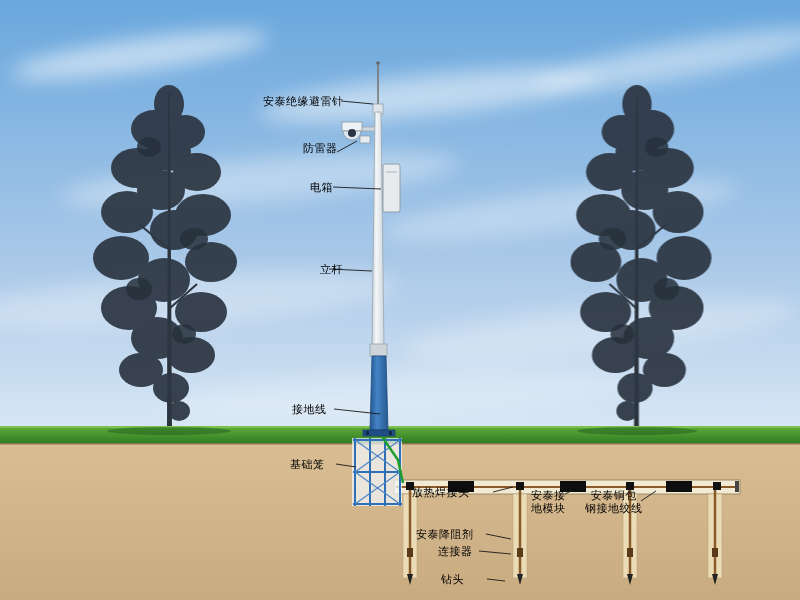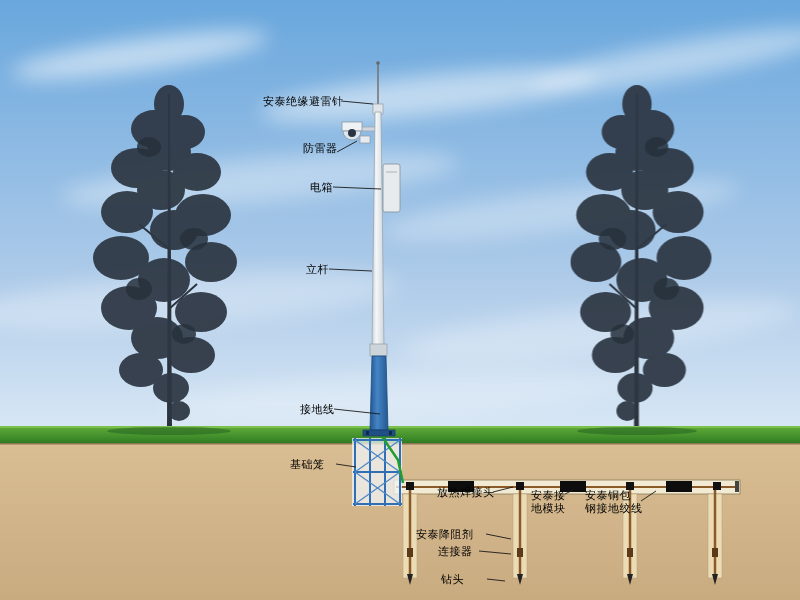--- a/index.html
+++ b/index.html
@@ -1,21 +1,21 @@
 <!DOCTYPE html>
 <html><head>
 <meta charset="utf-8">
 <style>
   html,body{margin:0;padding:0;background:#333;}
   .scene{position:relative;width:800px;height:600px;overflow:hidden;
          font-family:"DejaVu Sans",sans-serif;background:#a21caf;}
   svg.art{position:absolute;left:0;top:0;}
   .lbl{position:absolute;font-size:11px;line-height:13px;color:#000;
        white-space:nowrap;letter-spacing:.5px;}
-  .lbl .row{display:block;}
+  .lbl .row{display:block;text-align:center;}
 </style>
 </head>
 <body>
 
 <div class="scene">
 
 <svg class="art" width="800" height="600" viewBox="0 0 800 600">
   <defs>
     <linearGradient id="skyG" x1="0" y1="0" x2="0" y2="1">
       <stop offset="0" stop-color="#69a7dd"></stop>
@@ -213,24 +213,24 @@
     <line x1="641" y1="501" x2="656" y2="491"></line>
     <line x1="486" y1="534" x2="511" y2="539"></line>
     <line x1="479" y1="551" x2="511" y2="554"></line>
     <line x1="487" y1="579" x2="505" y2="581"></line>
   </g>
 </svg>
 
 <div class="lbl" style="left:263px;top:95px">安泰绝缘避雷针</div>
 <div class="lbl" style="left:303px;top:142px">防雷器</div>
 <div class="lbl" style="left:310px;top:181px">电箱</div>
-<div class="lbl" style="left:306px;top:263px">立杆</div>
-<div class="lbl" style="left:300px;top:403px">接地线</div>
+<div class="lbl" style="left:320px;top:263px">立杆</div>
+<div class="lbl" style="left:292px;top:403px">接地线</div>
 <div class="lbl" style="left:290px;top:458px">基础笼</div>
-<div class="lbl" style="left:437px;top:486px">放热焊接头</div>
+<div class="lbl" style="left:412px;top:486px">放热焊接头</div>
 
 <div class="lbl" style="left:531px;top:489px">
   <span class="row">安泰接</span>
   <span class="row">地模块</span>
 </div>
 
 <div class="lbl" style="left:585px;top:489px">
   <span class="row">安泰铜包</span>
   <span class="row">钢接地绞线</span>
 </div>

